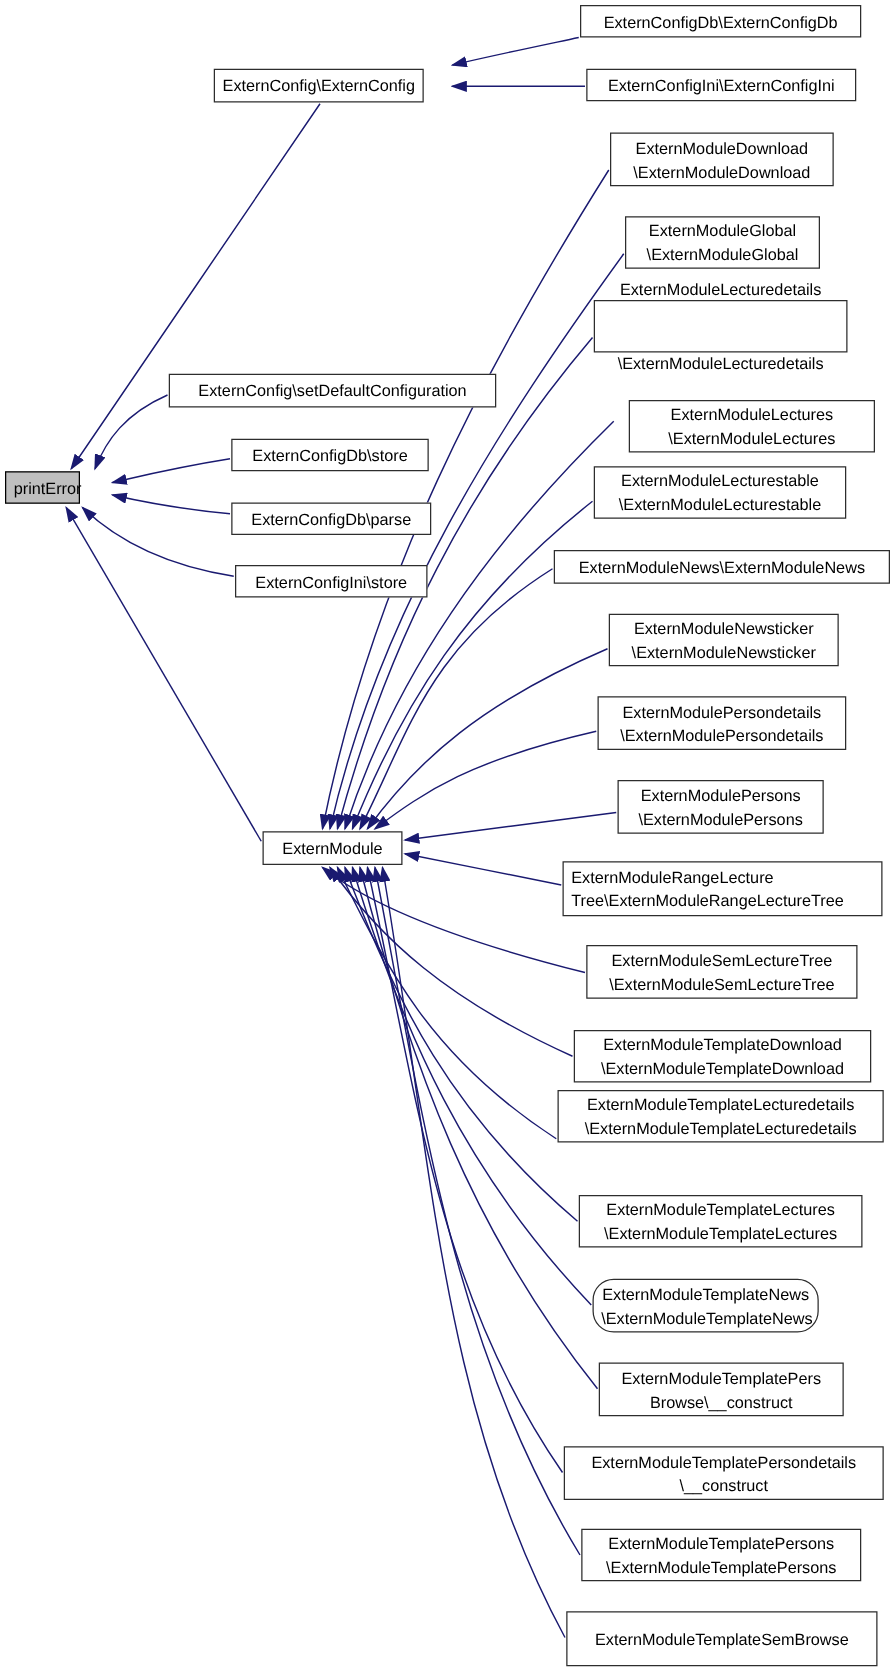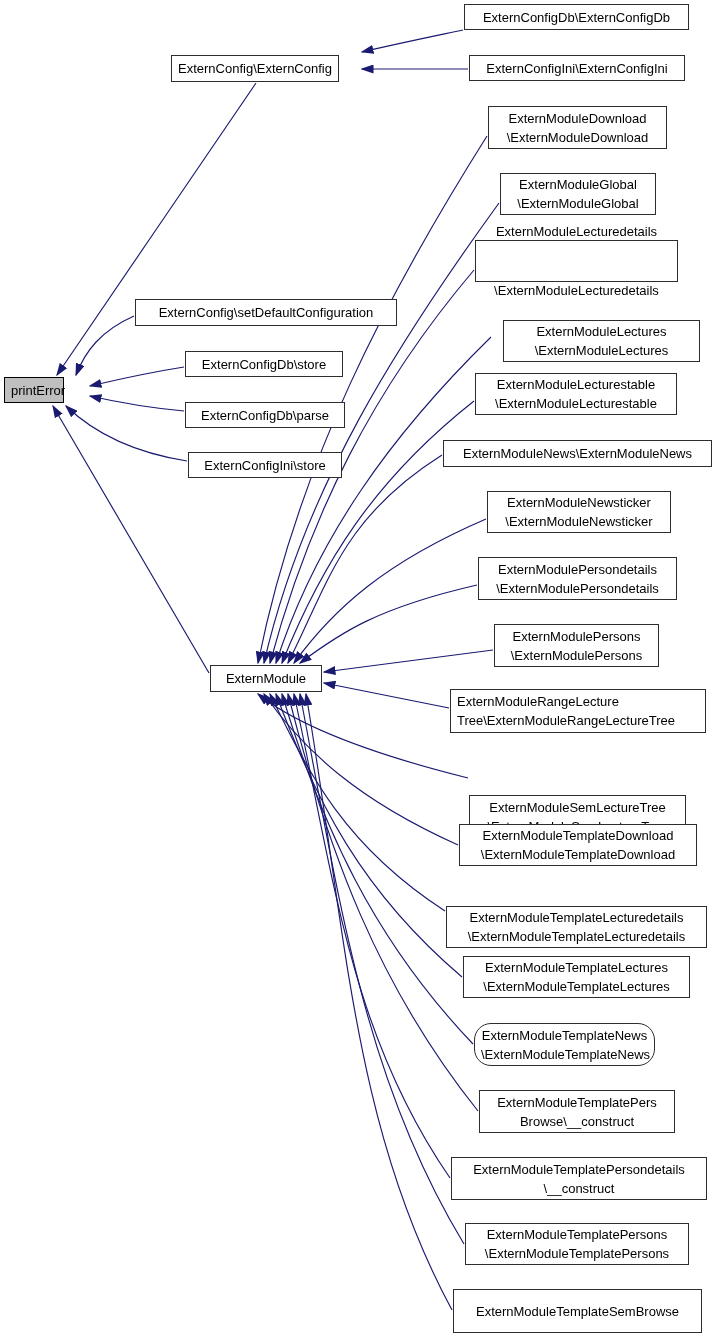--- a/index.html
+++ b/index.html
@@ -153,29 +153,29 @@
       <span class="line">\ExternModulePersondetails</span>
     </div>
     <div class="node center" style="left: 494px; top: 624px; width: 165px; height: 43px;">
       <span class="line">ExternModulePersons</span>
       <span class="line">\ExternModulePersons</span>
     </div>
     <div class="node" style="left: 450px; top: 689px; width: 256px; height: 44px;">
       <span class="line">ExternModuleRangeLecture</span>
       <span class="line">Tree\ExternModuleRangeLectureTree</span>
     </div>
-    <div class="node center" style="left: 469px; top: 756px; width: 217px; height: 43px; margin-top: 39px;">
+    <div class="node center" style="left: 469px; top: 756px; width: 217px; height: 43px;">
       <span class="line">ExternModuleSemLectureTree</span>
       <span class="line">\ExternModuleSemLectureTree</span>
     </div>
     <div class="node center" style="left: 459px; top: 824px; width: 238px; height: 42px;">
       <span class="line">ExternModuleTemplateDownload</span>
       <span class="line">\ExternModuleTemplateDownload</span>
     </div>
-    <div class="node center" style="left: 446px; top: 906px; width: 261px; height: 42px;">
+    <div class="node center" style="left: 446px; top: 872px; width: 261px; height: 42px;">
       <span class="line">ExternModuleTemplateLecturedetails</span>
       <span class="line">\ExternModuleTemplateLecturedetails</span>
     </div>
     <div class="node center" style="left: 463px; top: 956px; width: 227px; height: 42px;">
       <span class="line">ExternModuleTemplateLectures</span>
       <span class="line">\ExternModuleTemplateLectures</span>
     </div>
     <div class="node center" style="left: 474px; top: 1023px; width: 181px; height: 43px; border-radius: 17px;">
       <span class="line">ExternModuleTemplateNews</span>
       <span class="line">\ExternModuleTemplateNews</span>

